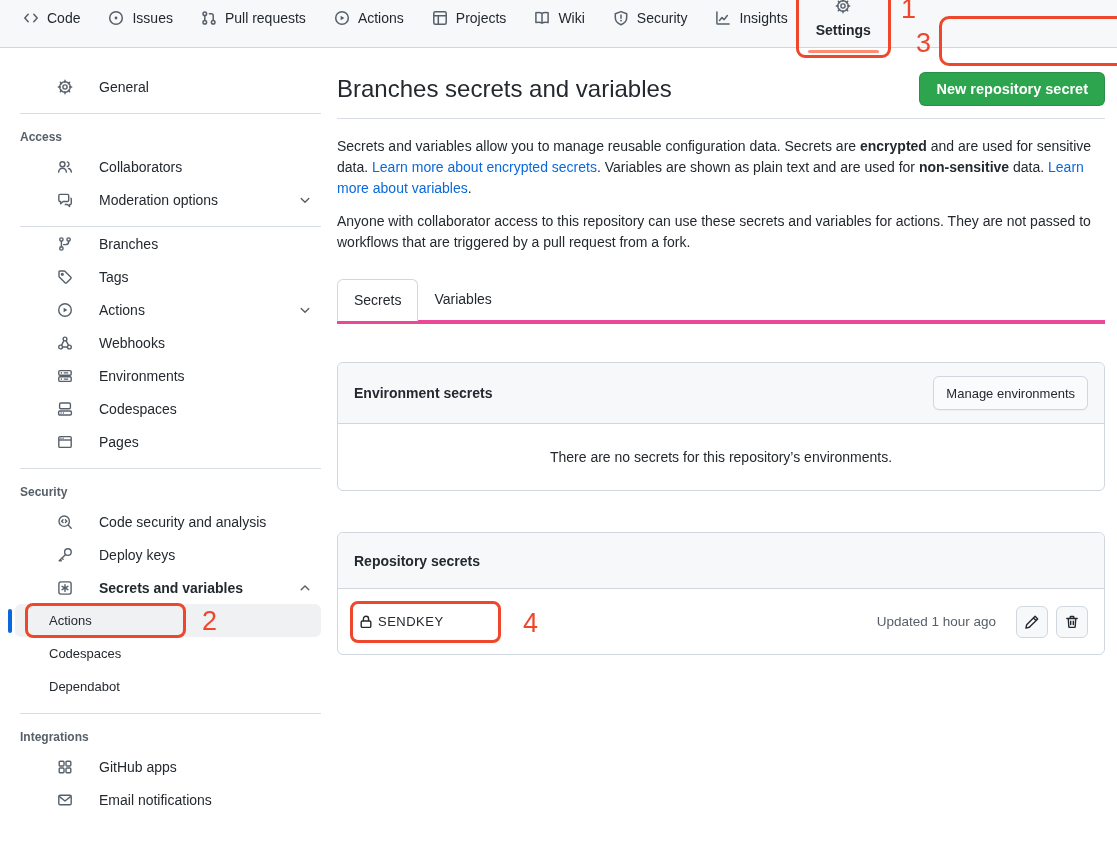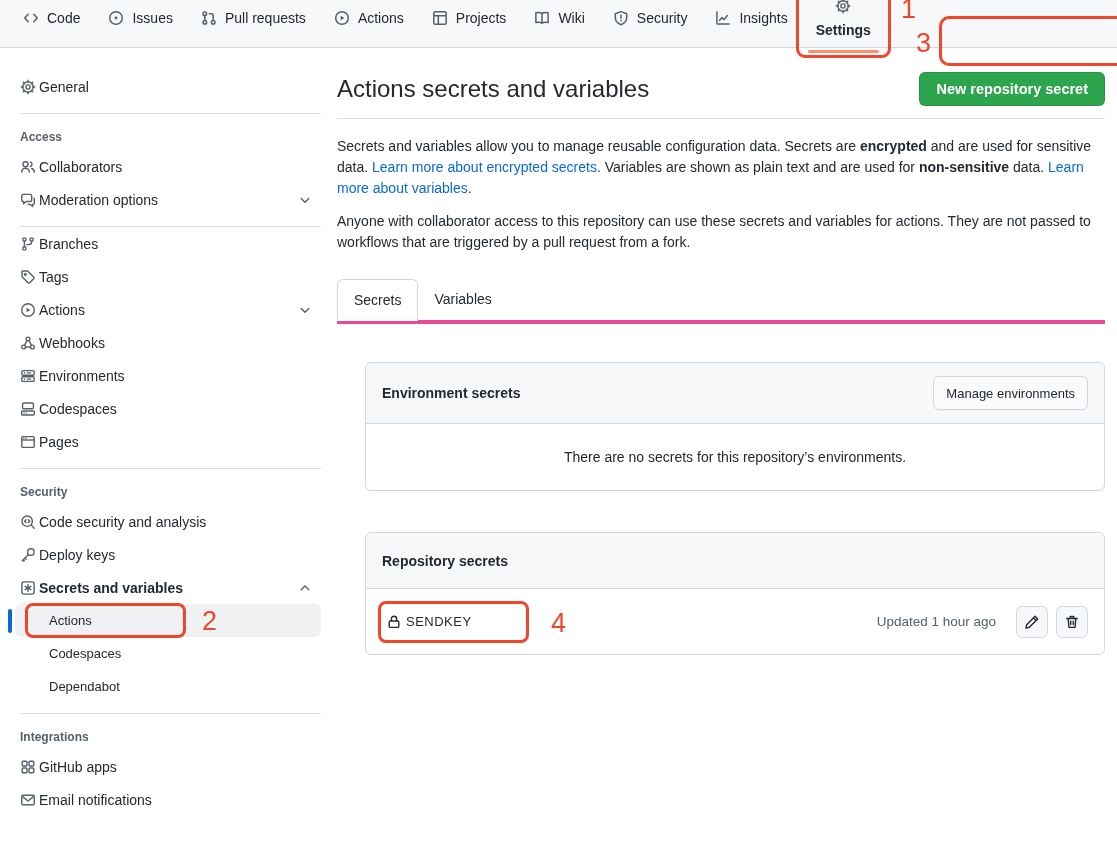--- a/index.html
+++ b/index.html
@@ -44,23 +44,24 @@
   .num3 { left:-37px; top:4px; }
   .annot-sendkey { left:-8px; top:-13px; width:151px; height:42px; border-radius:8px; }
   .num4 { left:165px; top:-4px; }
 
   
   .layout { display:flex; }
 
   
   .sidebar { width:337px; flex-shrink:0; padding:22px 16px 0 0; }
   .side-item {
-    display:flex; align-items:center; gap:3px; height:33px;
+    display:flex; align-items:center; gap:26px; height:33px;
     padding:0 8px 0 20px; font-size:14px; border-radius:6px; cursor:pointer;
     position:relative;
+    margin-left:37px;
   }
   .side-item .sicon { color:#57606a; }
   .side-item .chev { margin-left:auto; color:#57606a; }
   .side-item.bold { font-weight:700; }
   .side-divider { border-top:1px solid #d8dee4; margin:10px 0 0 20px; }
   .side-title { font-size:12px; font-weight:700; color:#57606a; padding:16px 0 6px 20px; }
   .sub-item {
     height:33px; display:flex; align-items:center; font-size:13px;
     padding-left:34px; margin:0 0 0 15px; border-radius:6px; cursor:pointer;
     position:relative;
@@ -88,21 +89,21 @@
 
   .tabnav { margin-top:26px; border-bottom:4px solid #ec4899; display:flex; }
   .tab {
     font-size:14px; padding:10px 16px; line-height:20px; cursor:pointer; color:#24292f;
   }
   .tab.active {
     background:#fff; border:1px solid #d0d7de; border-bottom:1px solid #fff;
     border-radius:6px 6px 0 0; margin-bottom:-1px; font-weight:500;
   }
 
-  .box { border:1px solid #d0d7de; border-radius:6px; margin-top:38px; background:#fff;margin-left:28px; }
+  .box { border:1px solid #d0d7de; border-radius:6px; margin-top:38px; background:#fff; }
   .box.repo { margin-top:41px; }
   .box-header {
     background:#f6f8fa; border-bottom:1px solid #d0d7de; border-radius:6px 6px 0 0;
     padding:13px 16px; display:flex; align-items:center; justify-content:space-between;
     min-height:56px;
   }
   .box-title { font-size:14px; font-weight:700; }
   .gray-btn {
     background:#fafbfc; border:1px solid #d0d7de; border-radius:6px; color:#24292f;
     font-size:13px; font-weight:500; padding:0 12px; height:34px; cursor:pointer;
@@ -404,21 +405,21 @@
             <rect x="1.8" y="3.2" width="12.4" height="9.6" rx="1.2"></rect>
             <path d="M2.2 4.4 8 9l5.8-4.6"></path>
           </svg>
         </span>
       <span>Email notifications</span>
     </div>
   </aside>
 
   <main class="main">
     <div class="main-header">
-      <h1 class="page-title">Actions secrets and variables</h1>
+      <h1 class="page-title">Branches secrets and variables</h1>
       <button class="green-btn">New repository secret</button>
       <span class="annot-box annot-btn3" style="left:auto; right:-38px; top:16px; width:216px; height:50px;"></span>
       <span class="annot-num num3" style="left:auto; right:186px; top:30px;">3</span>
     </div>
     <div class="title-divider"></div>
 
     <p class="para"><span>Secrets and variables allow you to manage reusable configuration data. Secrets are </span><b>encrypted</b><span> and are used for sensitive data. </span><a>Learn more about encrypted secrets</a><span>. Variables are shown as plain text and are used for </span><b>non-sensitive</b><span> data. </span><a>Learn more about variables</a><span>.</span></p>
 
     <p class="para second">Anyone with collaborator access to this repository can use these secrets and variables for actions. They are not passed to workflows that are triggered by a pull request from a fork.</p>
 

